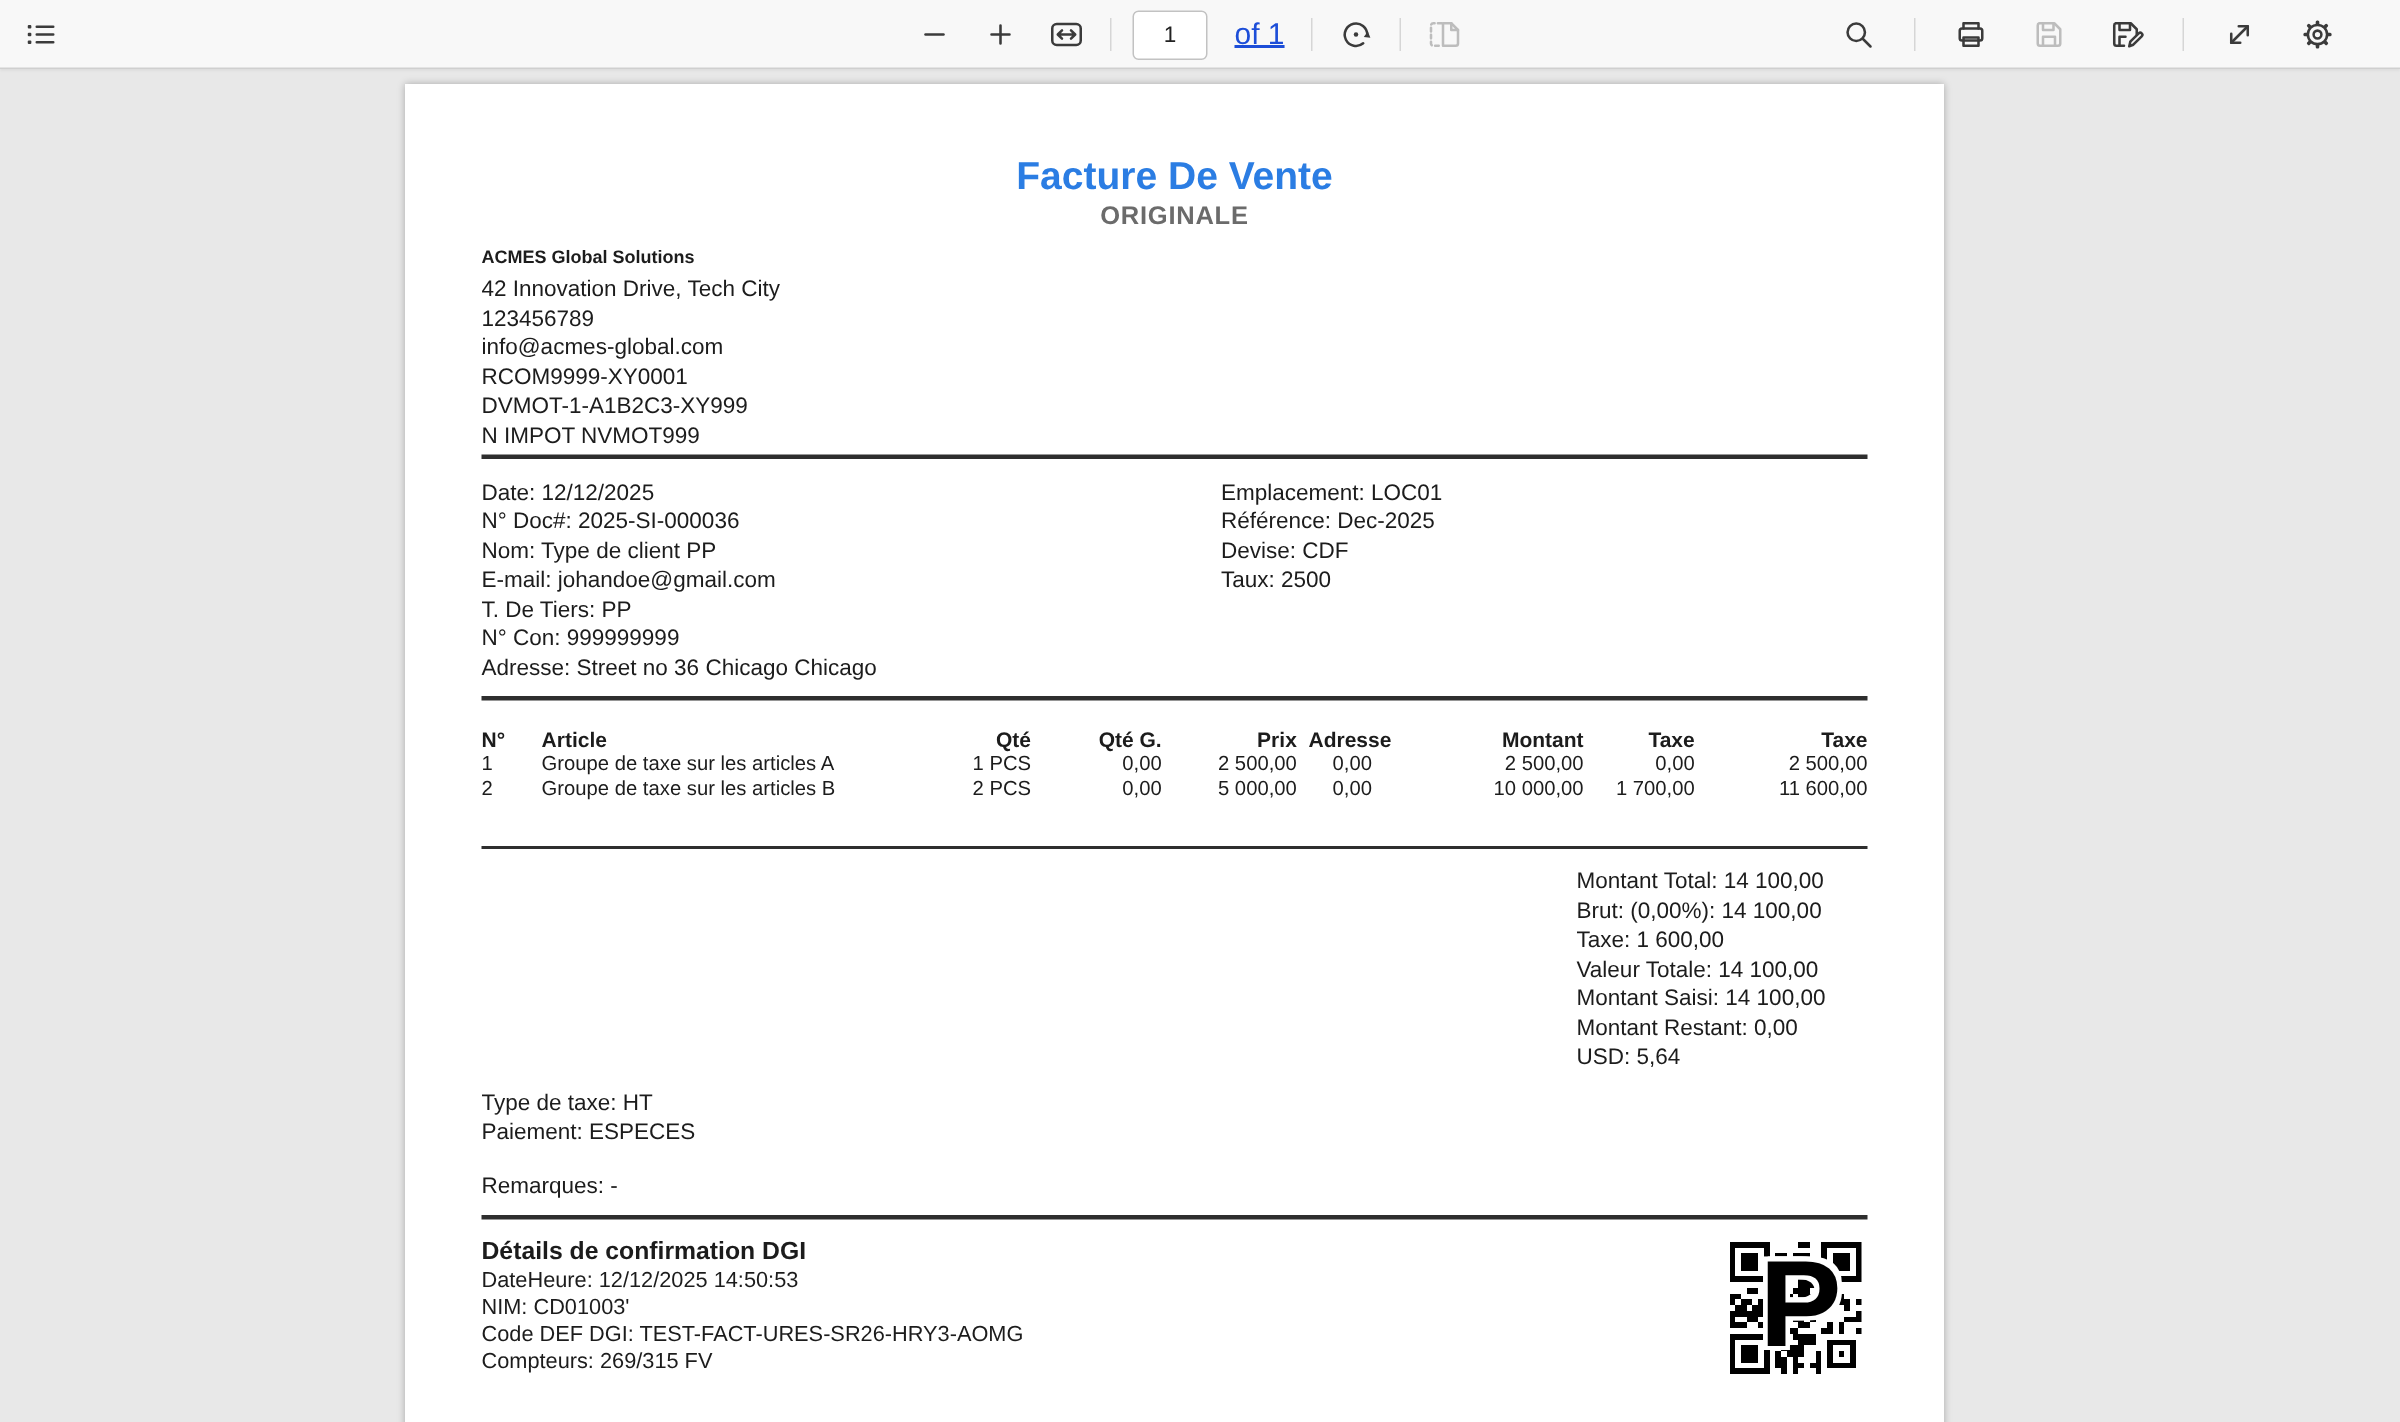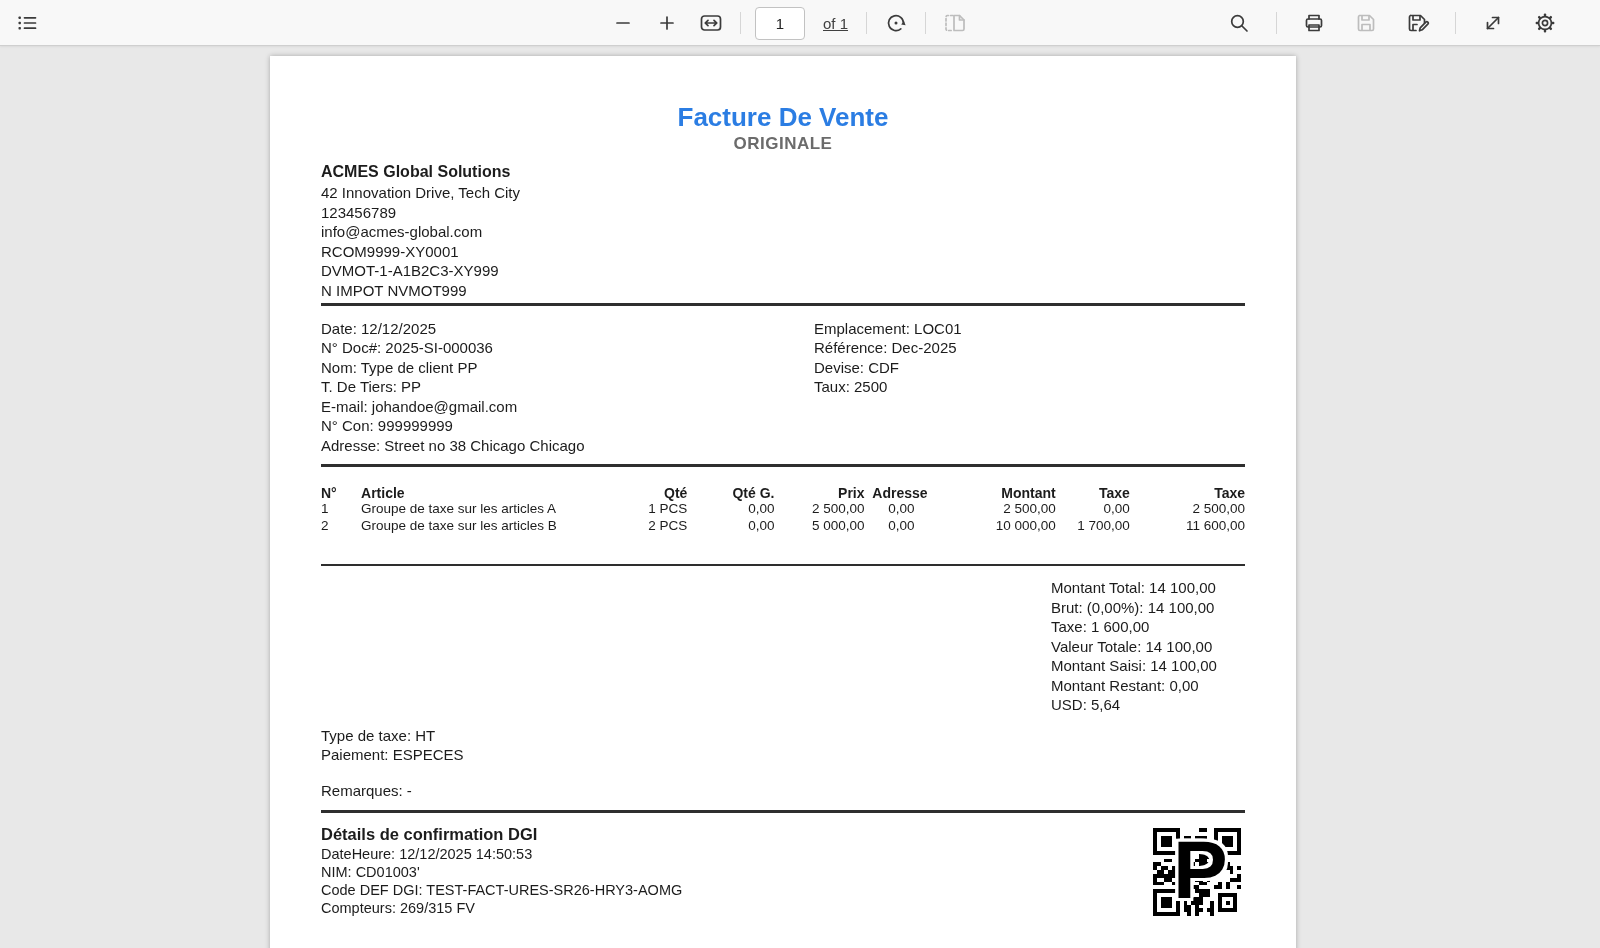--- a/index.html
+++ b/index.html
@@ -11,35 +11,35 @@
     border-bottom:1px solid #cfcfcf; box-shadow:0 1px 2px rgba(0,0,0,.06); z-index:5; }
   .tb-left { position:absolute; left:12px; top:0; height:46px; display:flex; align-items:center; }
   .tb-center { position:absolute; left:608px; top:0; height:46px; display:flex; align-items:center; gap:14px; }
   .tb-right { position:absolute; right:40px; top:0; height:46px; display:flex; align-items:center; gap:22px; }
   .icon-btn { width:30px; height:30px; display:flex; align-items:center; justify-content:center;
     border-radius:4px; cursor:pointer; }
   .tb-divider { width:1px; height:22px; background:#d6d6d6; }
   .page-input { width:50px; height:33px; border:1px solid #c2c2c2; border-radius:4px;
     background:#fff; text-align:center; font-size:15px; color:#222; outline:none;
     font-family:"Liberation Sans", sans-serif; }
-  .page-count { font-size:15px; color:#404040; padding:0 4px; white-space:nowrap;text-decoration:underline; }
+  .page-count { font-size:20px; color:#1d4ed8; padding:0 4px; white-space:nowrap;text-decoration:underline; }
   svg.ic { display:block; }
   .ic .st { stroke:#3b3b3b; stroke-width:1.7; fill:none; stroke-linecap:round; stroke-linejoin:round; }
   .ic .fl { fill:#3b3b3b; }
   .ic.dis .st { stroke:#bdbdbd; }
 
   
   .viewer { position:relative; width:1600px; height:694px; }
   .page { position:absolute; left:270px; top:10px; width:1026px; height:1060px;
     background:#ffffff; box-shadow:0 0 5px rgba(0,0,0,.28); padding:0 51px; color:#1c1c1c; }
 
   .doc-title { margin-top:46px; text-align:center; font-size:26px; font-weight:700; line-height:30px; }
   .doc-subtitle { text-align:center; font-size:17px; font-weight:700; color:#6b6b6b;
     line-height:24px; letter-spacing:.5px; }
-  .company-name { margin-top:4px; font-size:16px; font-weight:700; line-height:23px; }
+  .company-name { margin-top:4px; font-size:12px; font-weight:700; line-height:23px; }
   .line { font-size:15px; line-height:19.5px; }
   .hr { height:2.5px; background:#2e2e2e; }
   .hr1 { margin-top:3px; }
   .info-grid { margin-top:13px; display:grid; grid-template-columns:493px 1fr; }
   .hr2 { margin-top:9px; }
 
   table.items { margin-top:12px; width:100%; border-collapse:collapse; table-layout:fixed; }
   table.items th { font-size:14px; font-weight:700; padding:0; height:22px; vertical-align:bottom; }
   table.items td { font-size:13.5px; padding:0; height:16.5px; vertical-align:middle; }
   .c0 { text-align:left; } .c1 { text-align:left; }
@@ -186,24 +186,24 @@
         <div class="line">N IMPOT NVMOT999</div>
       </div>
 
     <div class="hr hr1"></div>
 
     <div class="info-grid">
       <div>
           <div class="line">Date: 12/12/2025</div>
           <div class="line">N° Doc#: 2025-SI-000036</div>
           <div class="line">Nom: Type de client PP</div>
+          <div class="line">E-mail: johandoe@gmail.com</div>
           <div class="line">T. De Tiers: PP</div>
-          <div class="line">E-mail: johandoe@gmail.com</div>
           <div class="line">N° Con: 999999999</div>
-          <div class="line">Adresse: Street no 38 Chicago Chicago</div>
+          <div class="line">Adresse: Street no 36 Chicago Chicago</div>
         </div>
       <div>
           <div class="line">Emplacement: LOC01</div>
           <div class="line">Référence: Dec-2025</div>
           <div class="line">Devise: CDF</div>
           <div class="line">Taux: 2500</div>
         </div>
     </div>
 
     <div class="hr hr2"></div>

